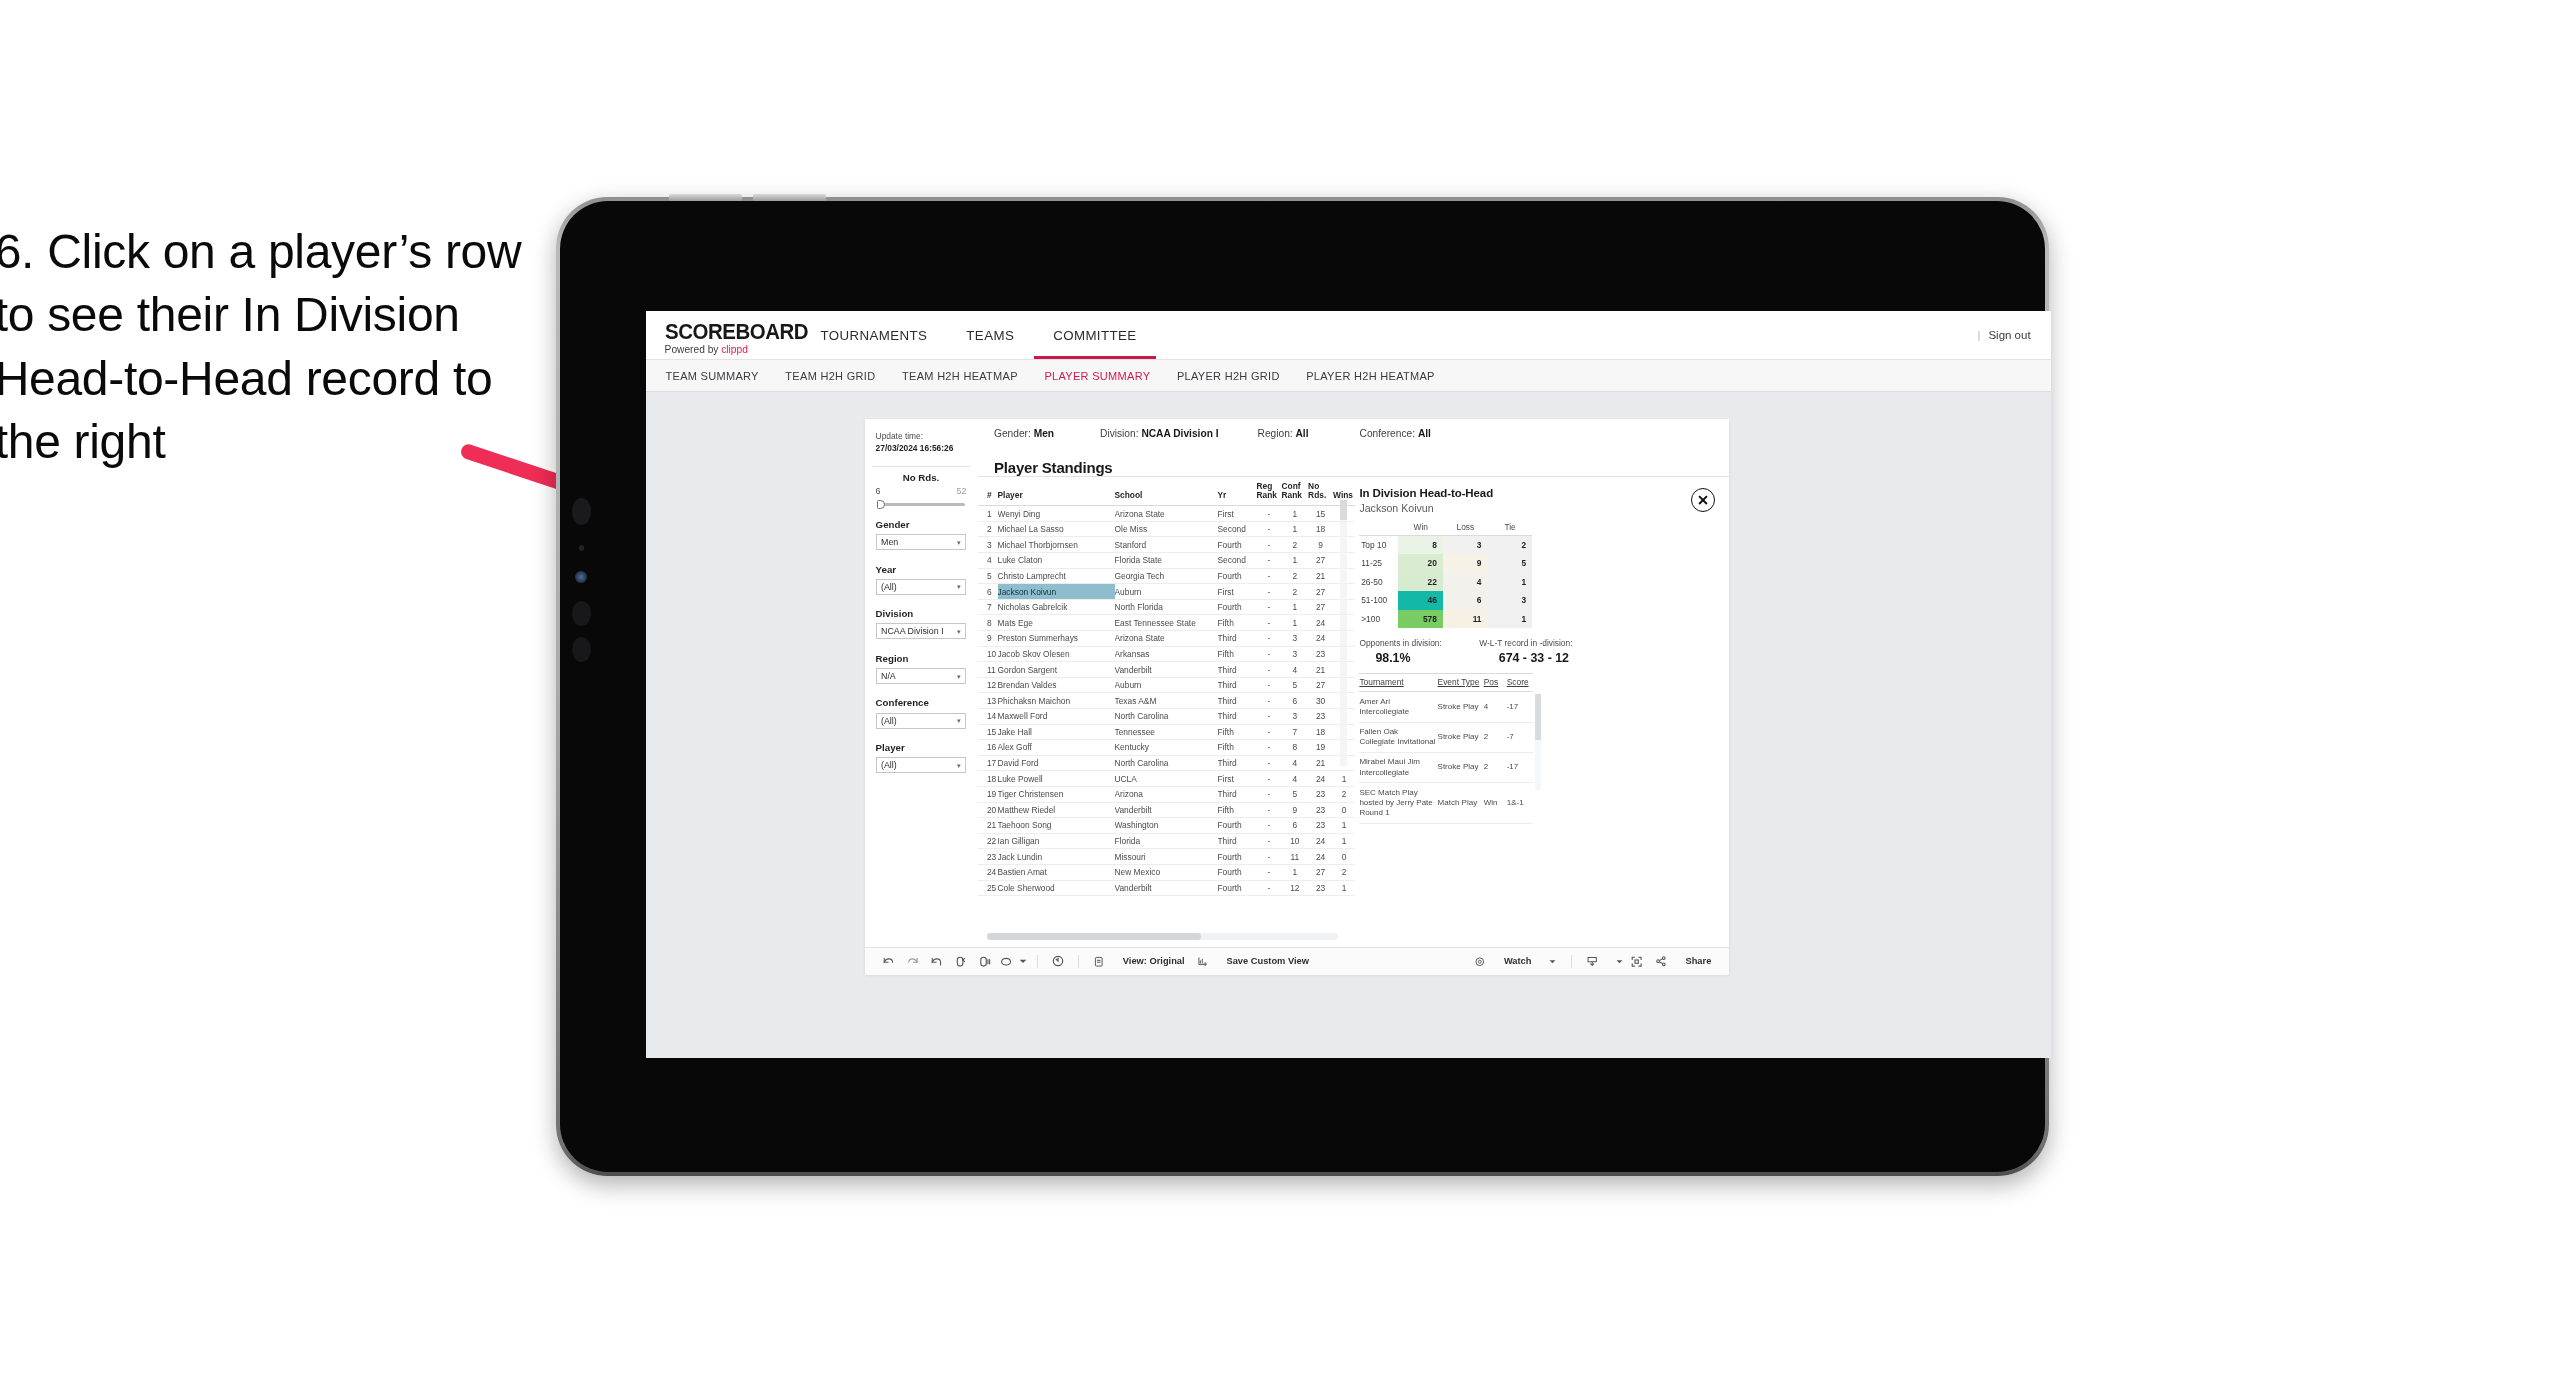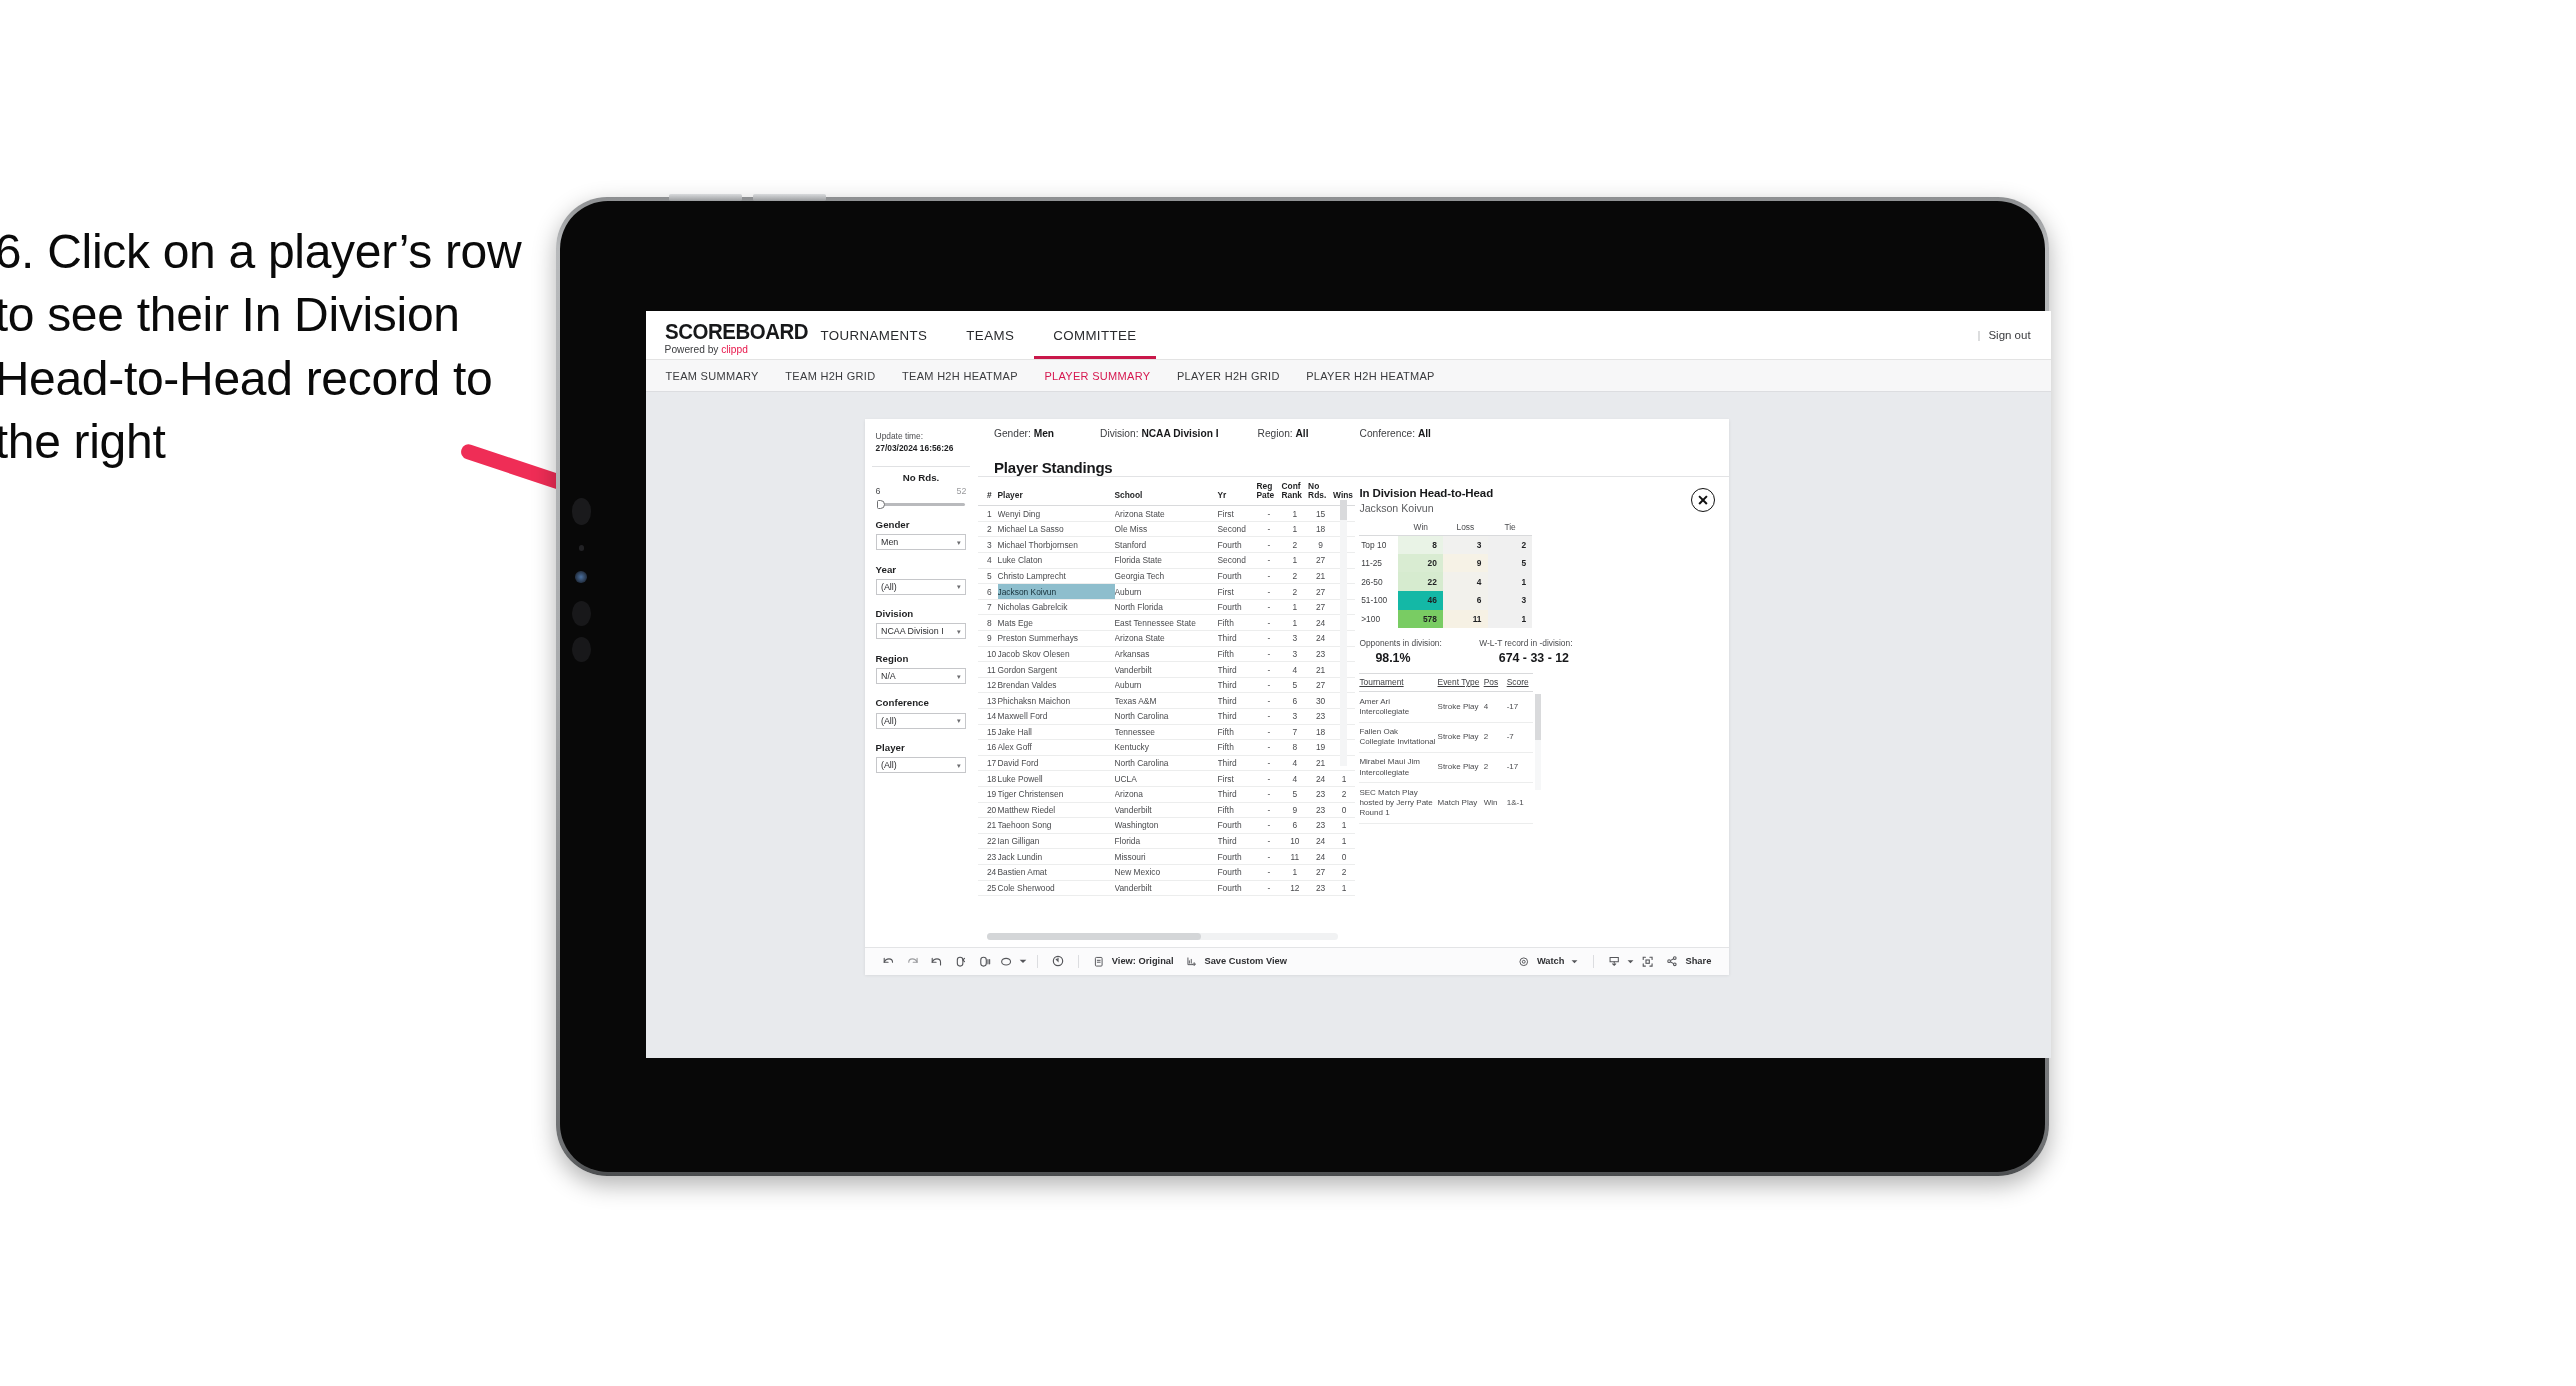--- a/index.html
+++ b/index.html
@@ -251,21 +251,21 @@
   #vscroll-d i { position: absolute; left: 0; top: 0; width: 100%; height: 46px; background: #d9dadc; display: block; }
 
   
   #toolbar {
     height: 27.5px; background: #fbfbfc; border-top: 0.9px solid #e3e4e6;
     display: flex; align-items: center; padding: 0 11.5px; gap: 0;
   }
   .tb-ico { width: 24px; display: flex; align-items: center; justify-content: center; cursor: pointer; }
   .tb-div { width: 0.9px; height: 13.3px; background: #dcdde0; margin: 0 8px; }
   .tb-item {
-    display: flex; align-items: center; gap: 7px; cursor: pointer;
+    display: flex; align-items: center; gap: 18px; cursor: pointer;
     font-size: 9.3px; color: #2f3033; font-weight: 700; padding: 0 6.2px;
   }
   .tb-right { margin-left: auto; display: flex; align-items: center; }
 
   svg { display: block; }
 </style>
 </head>
 <body>
 
 <div id="caption">6. Click on a player’s row to see their In Division Head-to-Head record to the right</div>
@@ -408,21 +408,21 @@
           <div id="panes">
 
             <div id="tablepane">
               <table class="stand">
                 <thead>
                     <tr>
                   <th class="c-num">#</th>
                   <th class="c-pl">Player</th>
                   <th class="c-sch">School</th>
                   <th class="c-yr">Yr</th>
-                  <th class="c-rr">Reg Pate</th>
+                  <th class="c-rr">Reg Rank</th>
                   <th class="c-cr">Conf Rank</th>
                   <th class="c-nr">No Rds.</th>
                   <th class="c-wn">Wins</th>
                 </tr>
                   </thead>
                 <tbody id="standings-body">
                     <tr>
                       <td class="c-num">1</td>
                       <td class="c-pl">Wenyi Ding</td>
                       <td class="c-sch">Arizona State</td>

